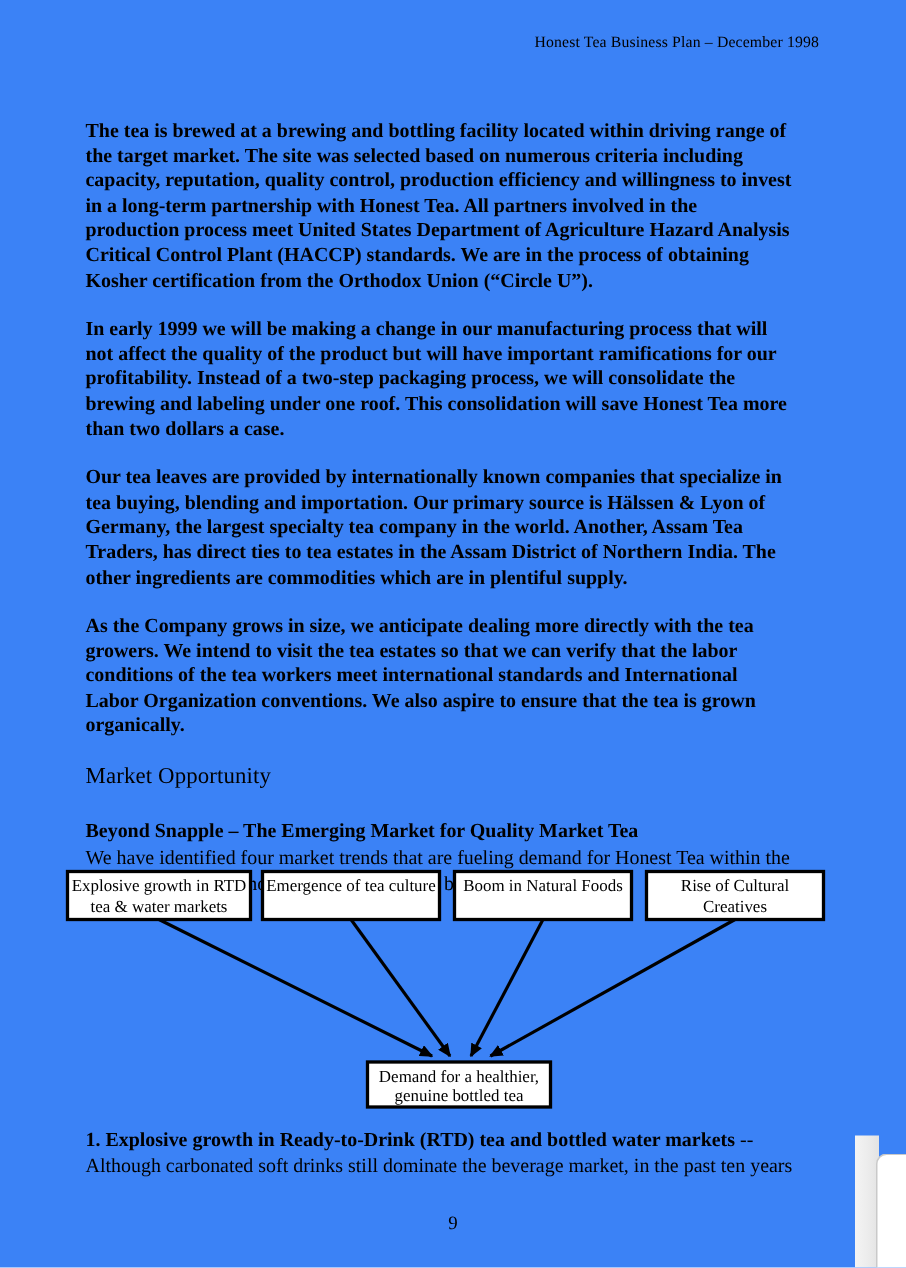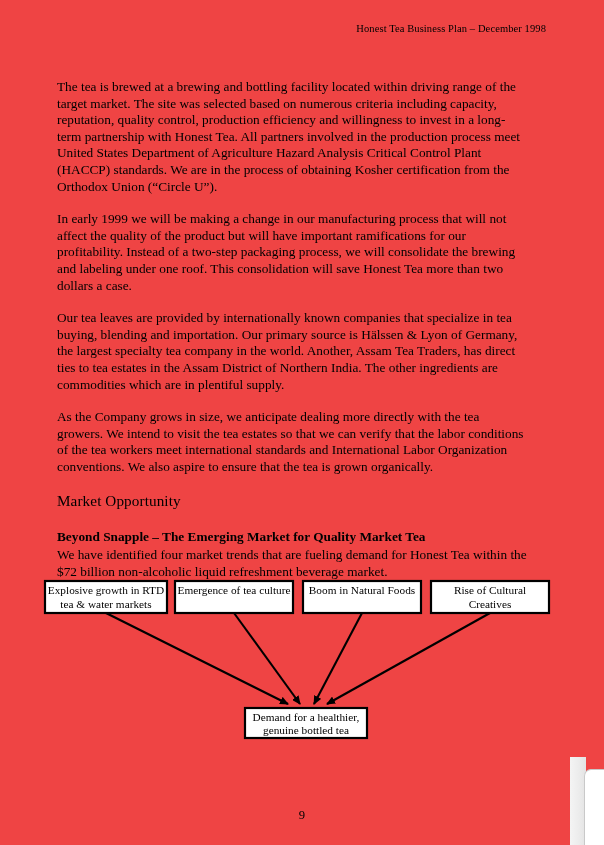--- a/index.html
+++ b/index.html
@@ -4,21 +4,21 @@
 <style>
   html, body {
     margin: 0;
     padding: 0;
     background: #ffffff;
   }
   #page {
     position: relative;
     width: 604px;
     height: 845px;
-    background: #ef4444;
+    background: #3b82f6;
     overflow: hidden;
     font-family: "Liberation Serif", "DejaVu Serif", serif;
     color: #000000;
   }
 
   
   #doc-header {
     position: absolute;
     top: 23px;
     right: 58px;
@@ -32,20 +32,21 @@
     position: absolute;
     left: 57px;
     top: 79px;
     width: 487px;
   }
   p.body {
     margin: 0 16px 16px 0;
     font-size: 13.3px;
     line-height: 16.6px;
     text-align: left;
+    font-weight: bold;
   }
   h1.section {
     margin: 14px 0 0 0;
     font-size: 15.2px;
     font-weight: normal;
     line-height: 20px;
     letter-spacing: 0.1px;
   }
   h2.subsection {
     margin: 17px 0 0 0;
@@ -180,20 +181,24 @@
       </g>
 
       <g>
         <rect x="245" y="138" width="122" height="30" fill="#ffffff" stroke="#000000" stroke-width="2.2"></rect>
         <text class="dg-box-text" x="306" y="151" text-anchor="middle">Demand for a healthier,</text>
         <text class="dg-box-text" x="306" y="164" text-anchor="middle">genuine bottled tea</text>
       </g>
     </svg>
   </div>
 
+  <div id="after-diagram">
+    <span class="lead">1.  Explosive growth in Ready-to-Drink (RTD) tea and bottled water markets</span><span> --</span><br>
+    <span>Although carbonated soft drinks still dominate the beverage market, in the past ten years</span>
+  </div>
 
   <div id="page-number">9</div>
 
   <div id="page-edge-artifact">
     <div class="shade"></div>
     <div class="sheet"></div>
   </div>
 
 </div>
 

